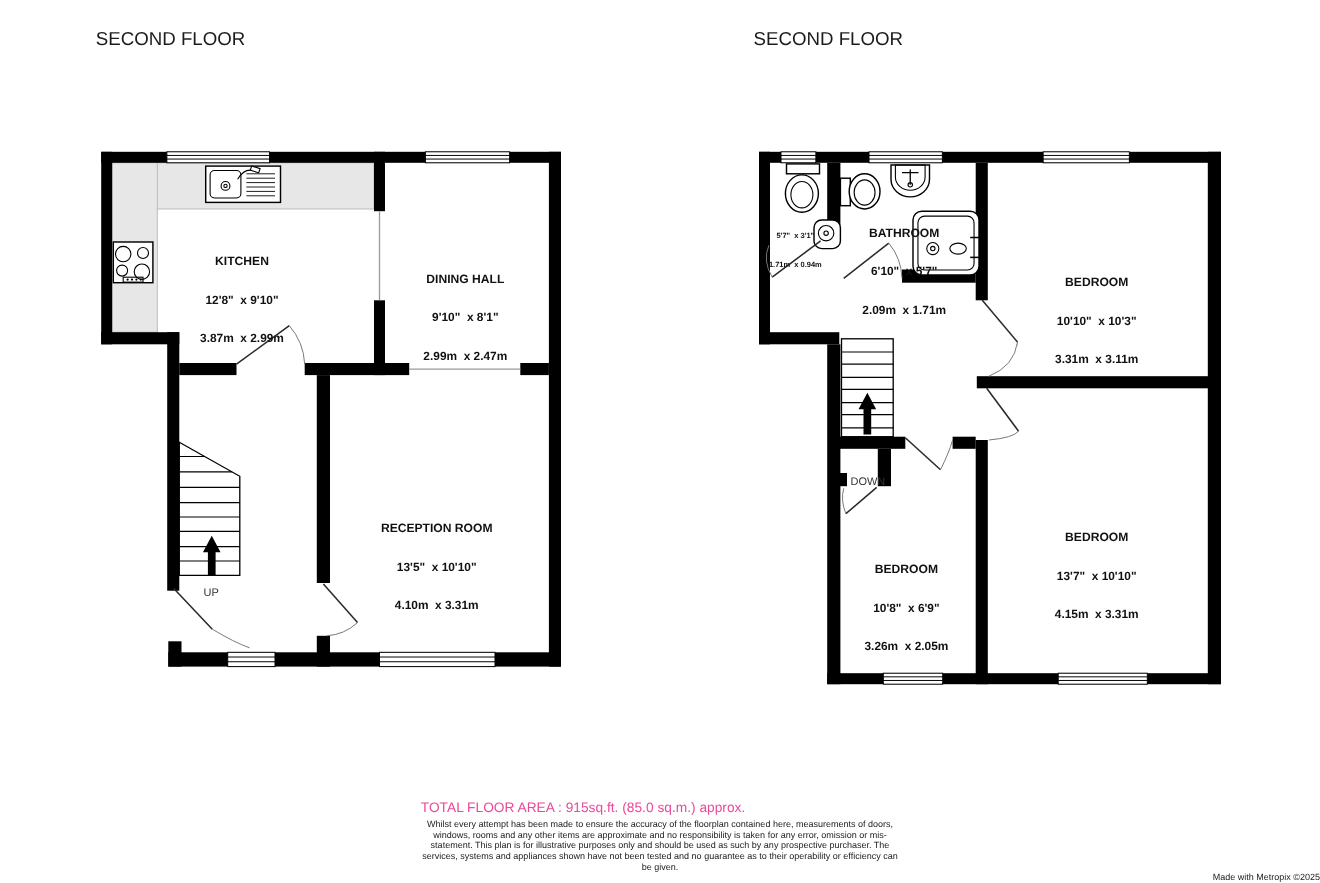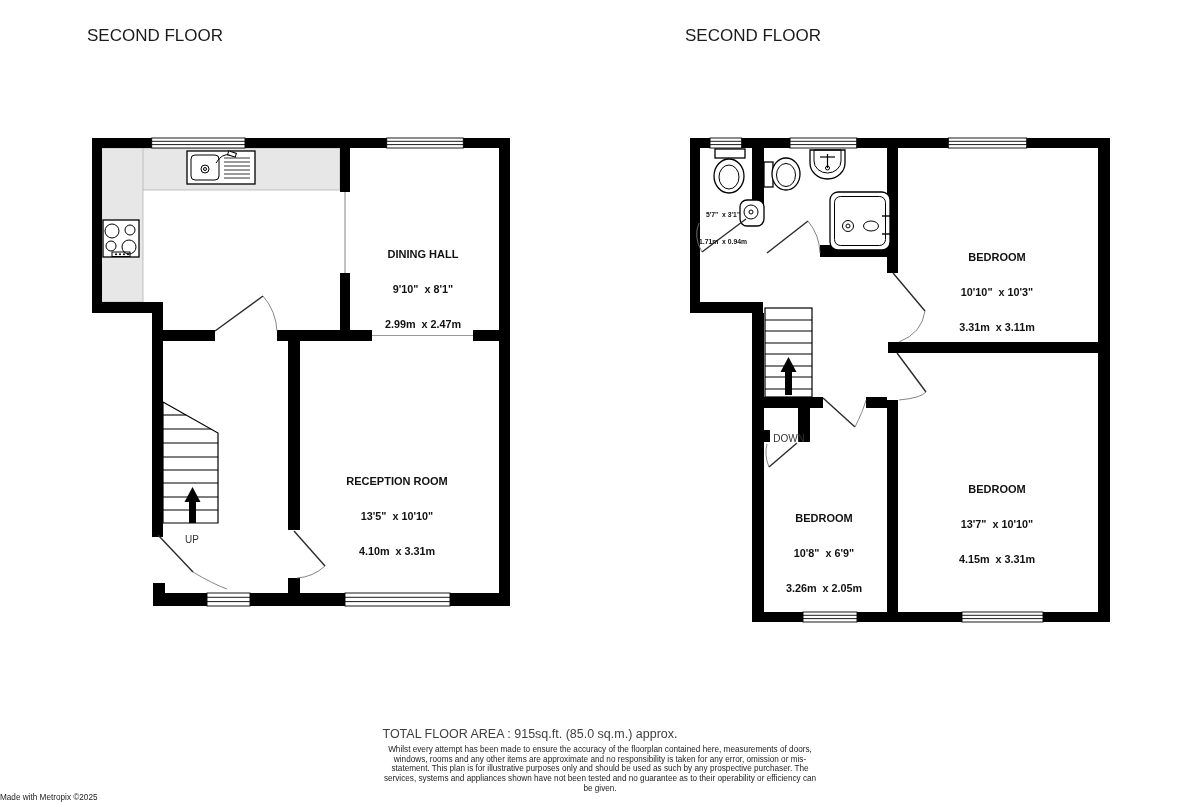--- a/index.html
+++ b/index.html
@@ -16,28 +16,28 @@
   .room-label .dim{font-size:10.8px;}
   .room-label-tiny{
     position:absolute;transform:translateX(-50%);text-align:center;
     font-weight:bold;font-size:6.8px;line-height:9px;color:#111;white-space:pre;
   }
   .stair-label{
     position:absolute;transform:translateX(-50%);font-size:10px;color:#333;white-space:pre;
   }
   .footer-total{
     position:absolute;left:0;width:1060px;text-align:center;top:727px;
-    font-size:12.5px;color:#404040;
+    font-size:12.5px;color:#ec4899;
   }
   .footer-disclaimer{
     position:absolute;left:380px;width:440px;top:745px;text-align:center;
     font-size:8.2px;line-height:9.7px;color:#222;
   }
   .footer-credit{
-    position:absolute;left:0;width:1044px;top:793px;text-align:left;
+    position:absolute;left:0;width:1200px;top:793px;text-align:right;
     font-size:8.2px;color:#222;
   }
   svg .wall{fill:#000;stroke:none;}
   svg .winline{stroke:#000;stroke-width:0.9;}
   svg .counter{fill:#e7e7e7;stroke:#b5b5b5;stroke-width:0.8;}
   svg .fix{fill:#fff;stroke:#000;stroke-width:1.3;}
   svg .fixthin{fill:none;stroke:#000;stroke-width:1;}
   svg .door{fill:none;stroke:#2a2a2a;stroke-width:1.4;}
   svg .arc{fill:none;stroke:#777;stroke-width:0.9;}
   svg .openline{stroke:#9a9a9a;stroke-width:1.2;}
@@ -162,20 +162,25 @@
     <g>
       <path class="door" d="M73,405 L108,442"></path>
       <path class="arc" d="M108,442 Q128,454 142,459"></path>
     </g>
     <g>
       <path class="door" d="M209,401 L240,436"></path>
       <path class="arc" d="M240,436 Q228,447 212,448"></path>
     </g>
   </svg>
 
+  <div class="room-label" style="left:220px;top:209px;">
+    <div>KITCHEN</div>
+    <div class="dim">12'8"  x 9'10"</div>
+    <div class="dim">3.87m  x 2.99m</div>
+  </div>
   <div class="room-label" style="left:423px;top:225px;text-align:center;">
     <div>DINING HALL</div>
     <div class="dim">9'10"  x 8'1"</div>
     <div class="dim">2.99m  x 2.47m</div>
   </div>
   <div class="room-label" style="left:397px;top:452px;">
     <div>RECEPTION ROOM</div>
     <div class="dim">13'5"  x 10'10"</div>
     <div class="dim">4.10m  x 3.31m</div>
   </div>
@@ -306,20 +311,25 @@
     <g>
       <path class="door" d="M112,313 L84,337"></path>
       <path class="arc" d="M84,337 Q79,325 82,314"></path>
     </g>
     <g>
       <path class="door" d="M138,268 L170,297"></path>
       <path class="arc" d="M170,297 Q178,281 181,270"></path>
     </g>
   </svg>
 
+  <div class="room-label" style="left:822px;top:183px;">
+    <div>BATHROOM</div>
+    <div class="dim">6'10"  x 5'7"</div>
+    <div class="dim">2.09m  x 1.71m</div>
+  </div>
   <div class="room-label" style="left:997px;top:228px;">
     <div>BEDROOM</div>
     <div class="dim">10'10"  x 10'3"</div>
     <div class="dim">3.31m  x 3.11m</div>
   </div>
   <div class="room-label" style="left:997px;top:460px;">
     <div>BEDROOM</div>
     <div class="dim">13'7"  x 10'10"</div>
     <div class="dim">4.15m  x 3.31m</div>
   </div>

